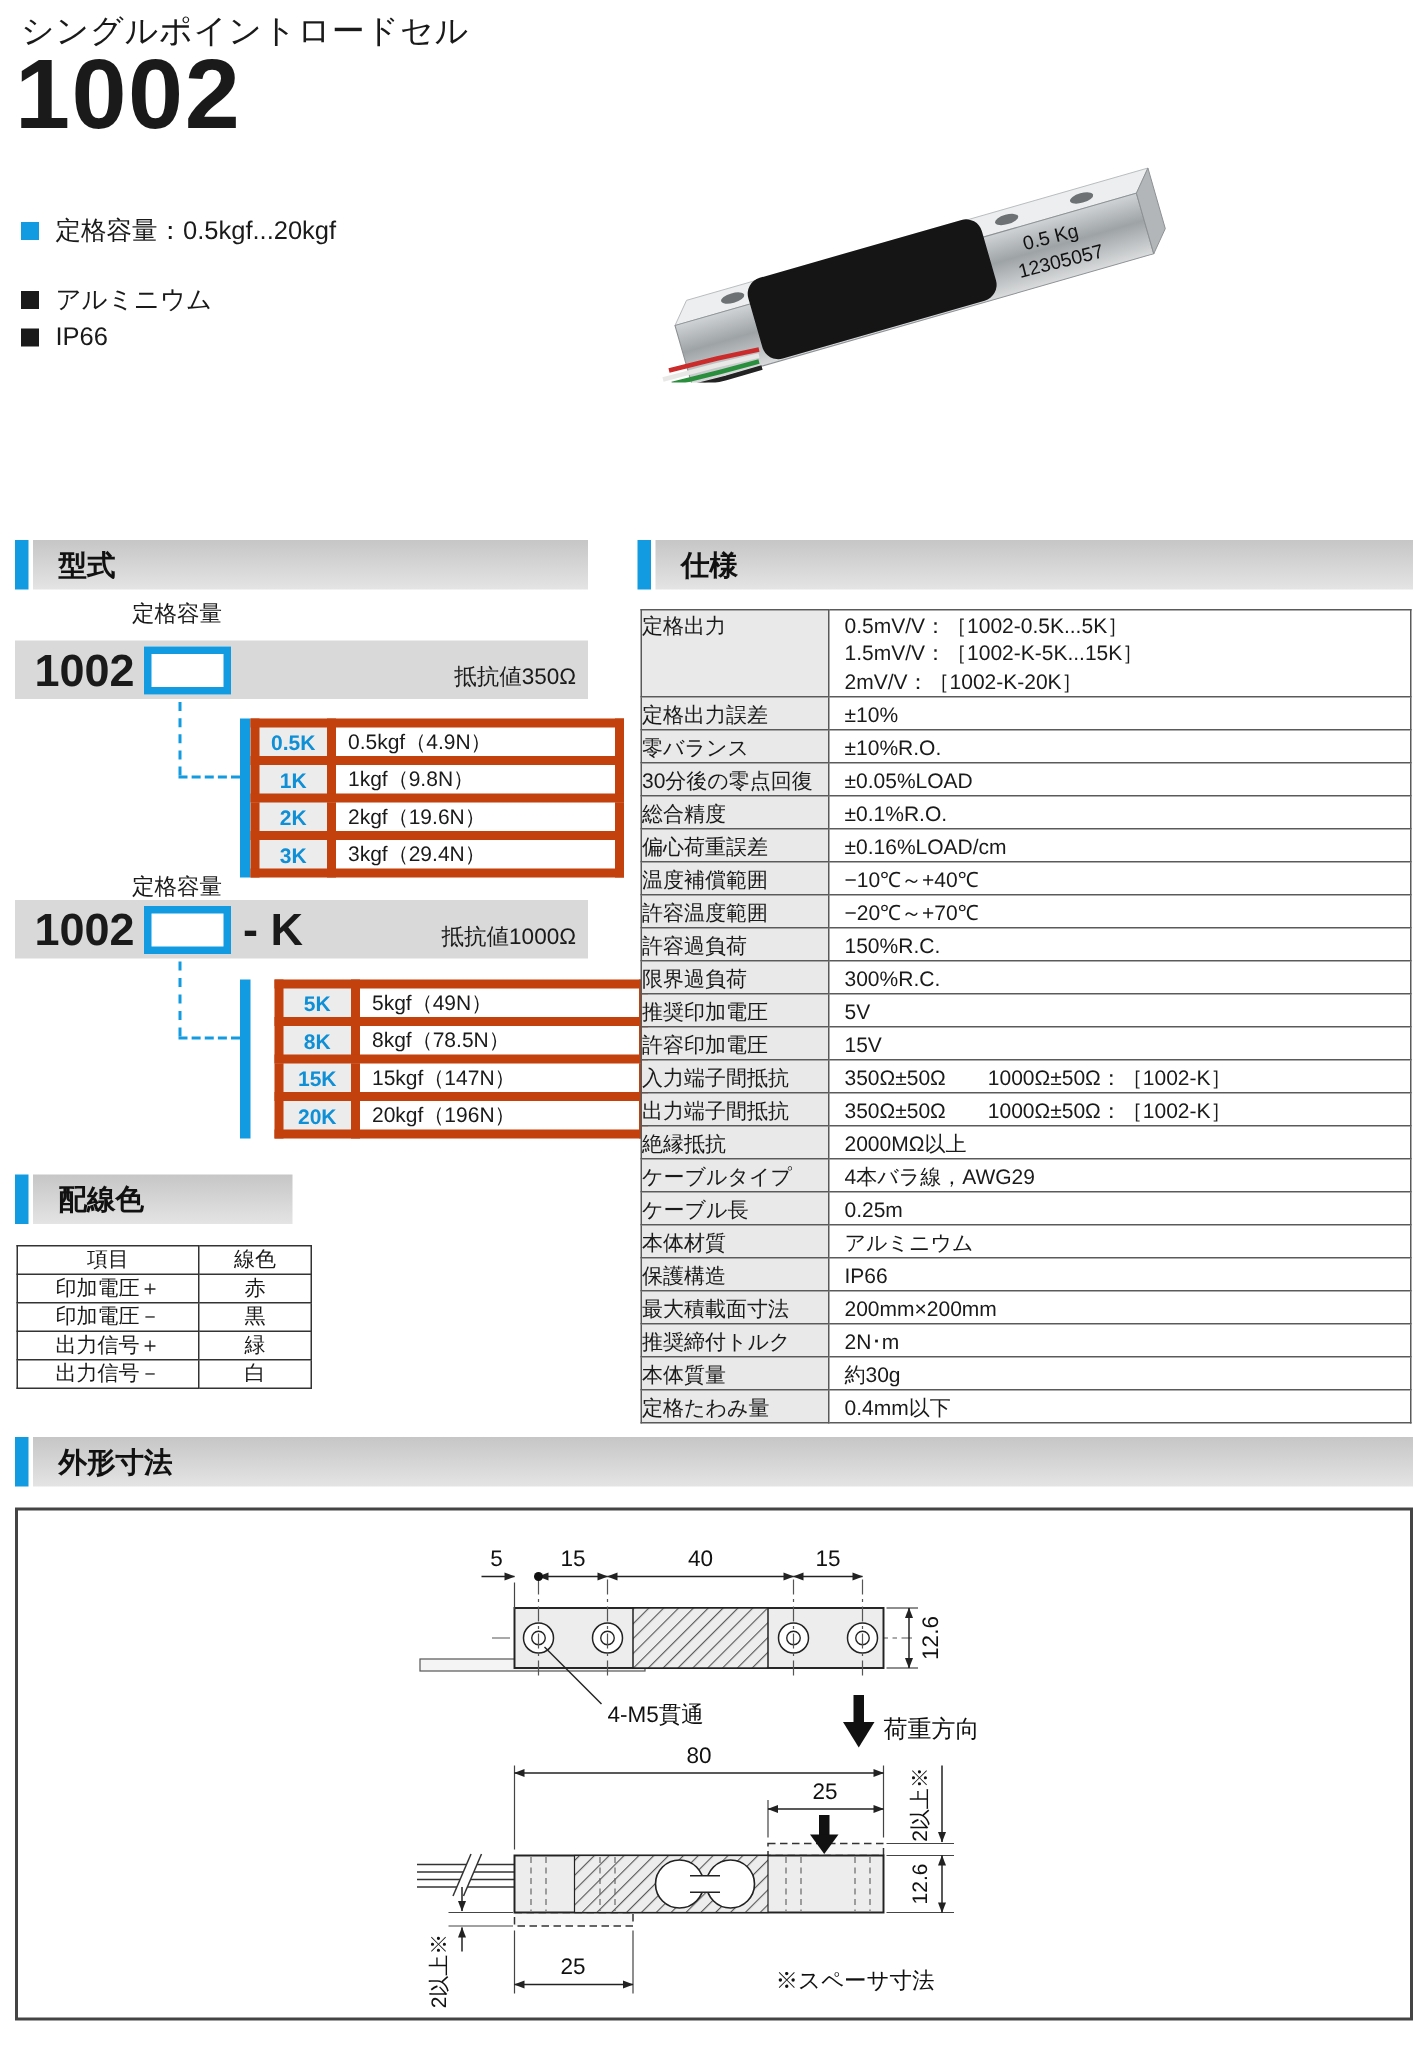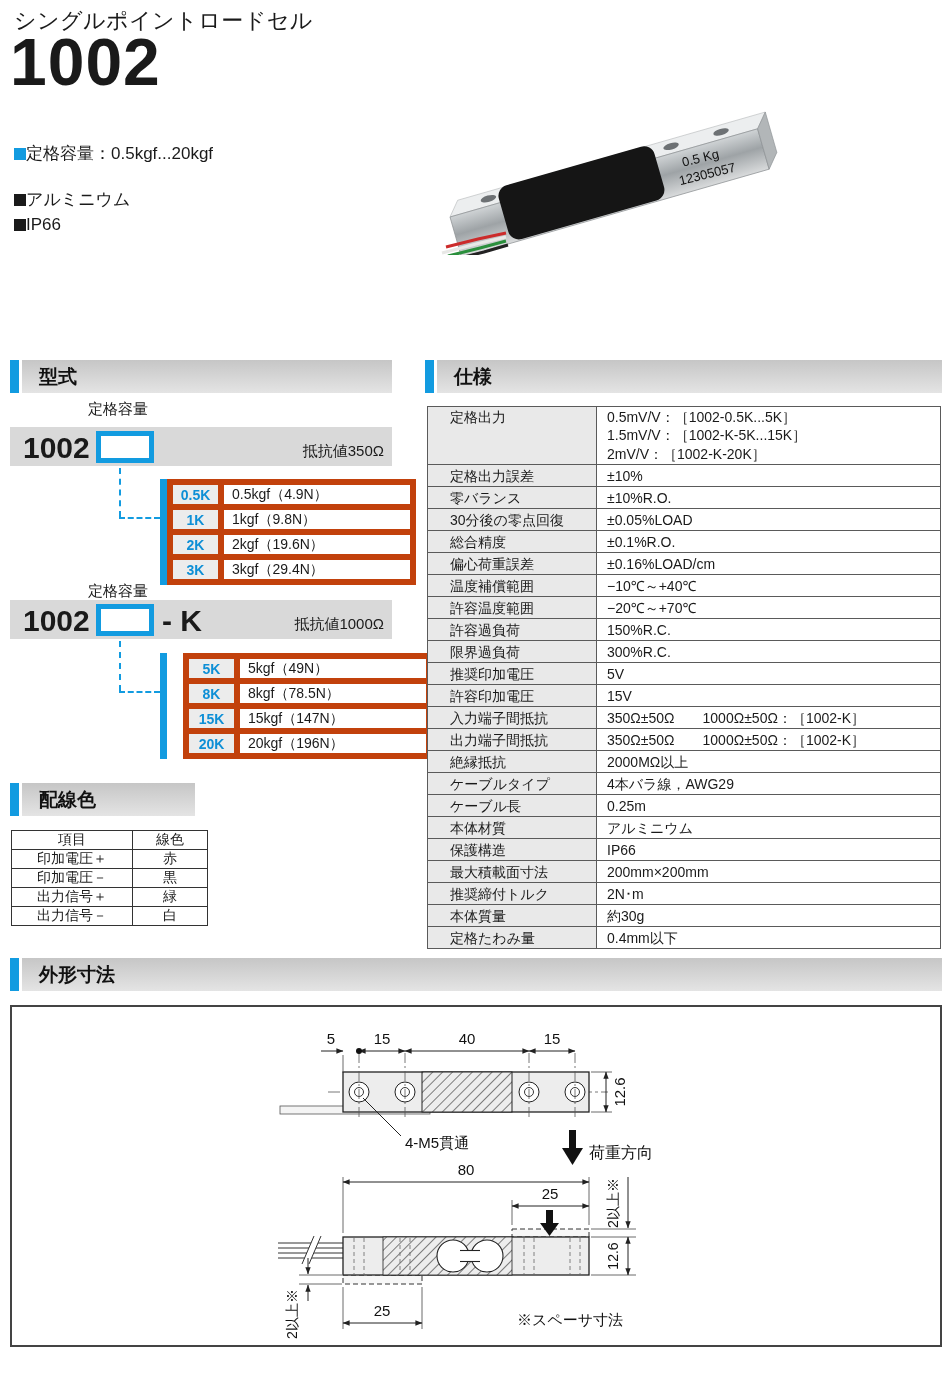--- a/index.html
+++ b/index.html
@@ -2,21 +2,21 @@
 <html><head>
 <meta charset="utf-8">
 <style>
   html,body{margin:0;padding:0;background:#fff;}
   .page{position:relative;width:950px;height:1380px;background:#fff;overflow:hidden;
         font-family:"Liberation Sans",sans-serif;color:#1a1a1a;}
 
   
   .product-type{position:absolute;left:14px;top:6px;font-size:22px;letter-spacing:.5px;}
   .model-number{position:absolute;left:10px;top:24px;font-size:66px;font-weight:800;letter-spacing:1px;}
-  .feature{position:absolute;left:14px;display:flex;align-items:center;font-size:17px;}
+  .feature{position:absolute;left:14px;display:flex;align-items:center;gap:11px;font-size:17px;}
   .feature .sq{width:12px;height:12px;flex:0 0 12px;}
   .photo{position:absolute;left:430px;top:95px;width:520px;height:160px;}
 
   
   .sec-hdr{position:absolute;height:33px;display:flex;}
   .sec-hdr .bar{width:9px;background:#129BE0;}
   .sec-hdr .bg{flex:1;margin-left:3px;background:linear-gradient(#c6c6c6,#e4e4e4);
                display:flex;align-items:center;padding-left:17px;
                font-size:19px;font-weight:bold;color:#111;}
 
@@ -32,21 +32,21 @@
   .opt-wrap{position:absolute;display:flex;}
   .opt-bluebar{width:7px;background:#129BE0;}
   .opt-table{border-collapse:collapse;background:#fff;}
   .opt-table td{border:6px solid #c2410c;height:19px;font-size:14px;padding:0;}
   .opt-code{width:45px;text-align:center;font-weight:bold;color:#0E8FD6;background:#ececec;}
   .opt-val{width:178px;padding-left:8px !important;}
 
   
   .spec-table{position:absolute;left:427px;top:406px;width:514px;border-collapse:collapse;}
   .spec-table td{border:1px solid #5a5a5a;font-size:14px;height:19px;vertical-align:middle;line-height:1.32;}
-  .sp-label{width:124px;background:#e9e9e9;padding:1px 22px;}
+  .sp-label{width:124px;background:#e9e9e9;padding:1px 0;}
   .sp-value{padding:1px 10px;white-space:pre-line;background:#fff;}
 
   
   .wire-table{position:absolute;left:11px;top:830px;border-collapse:collapse;background:#fff;}
   .wire-table td{border:1.5px solid #333;font-size:14px;height:17px;text-align:center;padding:0 4px;}
   .w-item{width:112px;}
   .w-color{width:66px;}
 
   
   .draw-box{position:absolute;left:10px;top:1005px;width:928px;height:338px;border:2px solid #444;background:#fff;}

